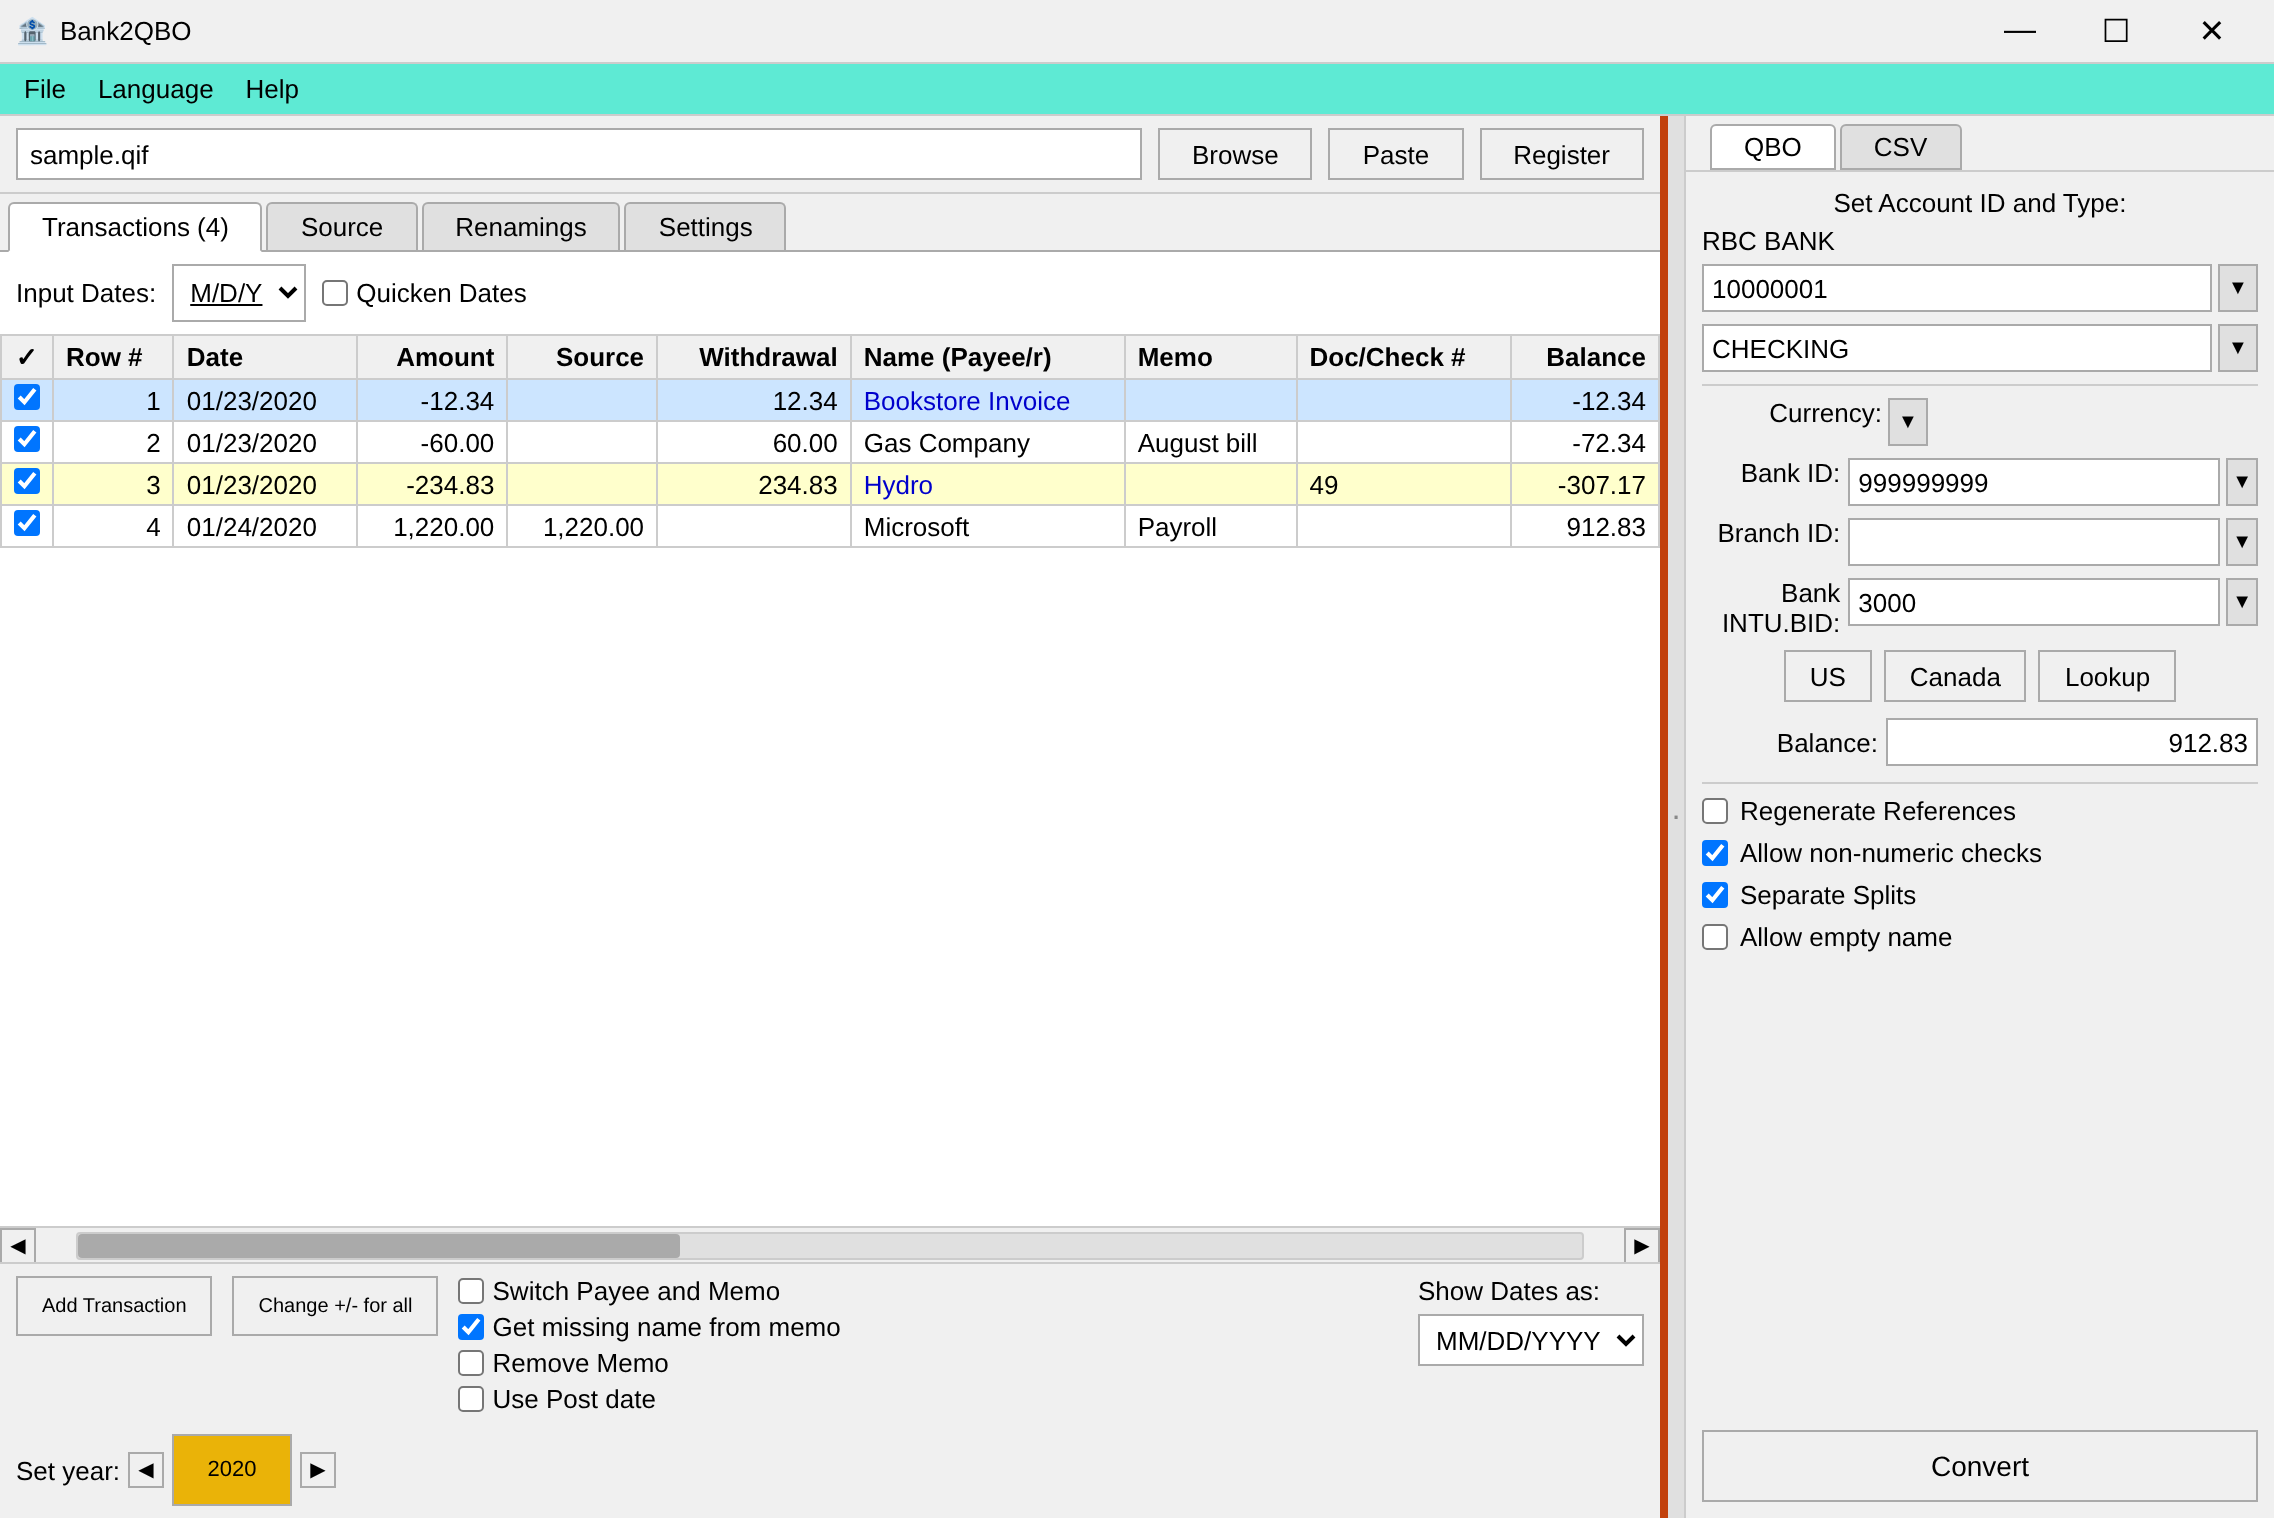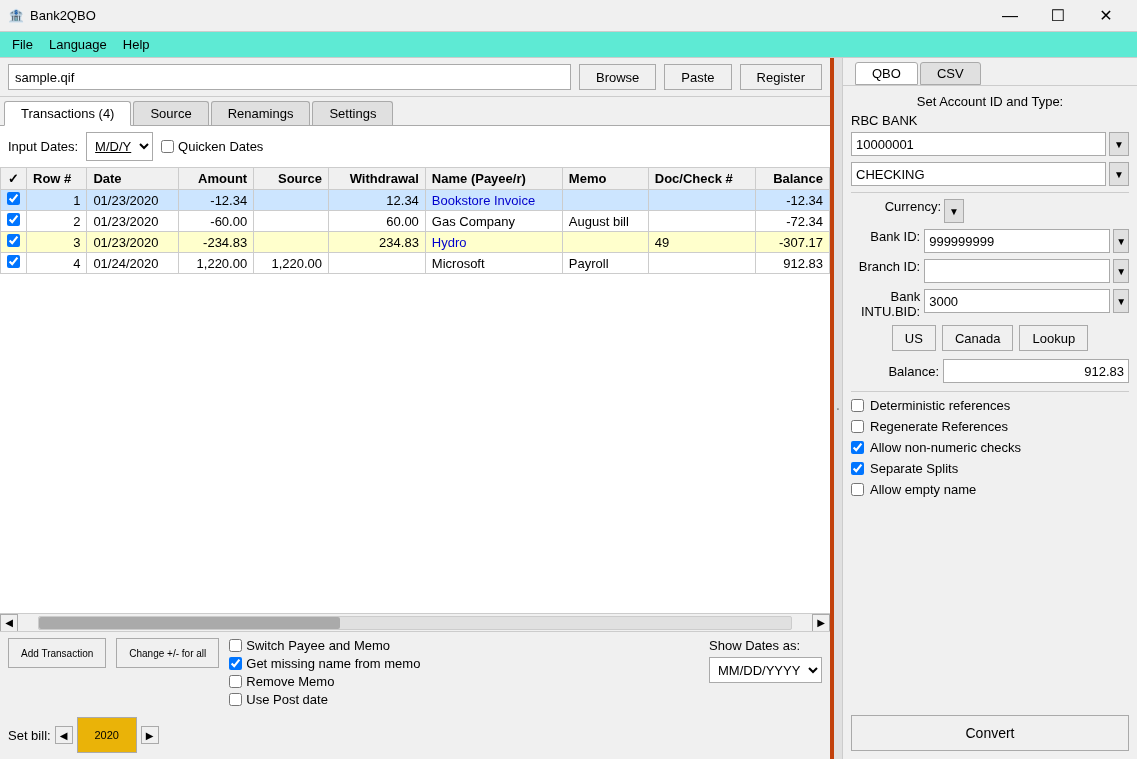--- a/index.html
+++ b/index.html
@@ -562,21 +562,21 @@
         <span>Show Dates as:</span>
         <select class="dates-select">
           <option>MM/DD/YYYY</option>
           <option>DD/MM/YYYY</option>
           <option>YYYY/MM/DD</option>
         </select>
       </div>
     </div>
 
     <div class="year-row">
-      <span>Set bill:</span>
+      <span>Set year:</span>
       <button class="year-btn">◀</button>
       <input class="year-input" type="text" value="2020" style="">
       <button class="year-btn">▶</button>
     </div>
 
   </div>
 
   <div class="splitter-dot">·</div>
 
   <div class="right-panel">
@@ -634,24 +634,20 @@
 
       <div class="balance-row">
         <span class="balance-label">Balance:</span>
         <input class="balance-input" type="text" value="912.83" style="">
       </div>
 
       <div class="divider"></div>
 
       <div class="right-checkbox-row">
         <input type="checkbox" style="">
-        <span class="right-checkbox-label">Deterministic references</span>
-      </div>
-      <div class="right-checkbox-row">
-        <input type="checkbox" style="">
         <span class="right-checkbox-label">Regenerate References</span>
       </div>
       <div class="right-checkbox-row">
         <input type="checkbox" checked="" style="">
         <span class="right-checkbox-label">Allow non-numeric checks</span>
       </div>
       <div class="right-checkbox-row">
         <input type="checkbox" checked="" style="">
         <span class="right-checkbox-label">Separate Splits</span>
       </div>

